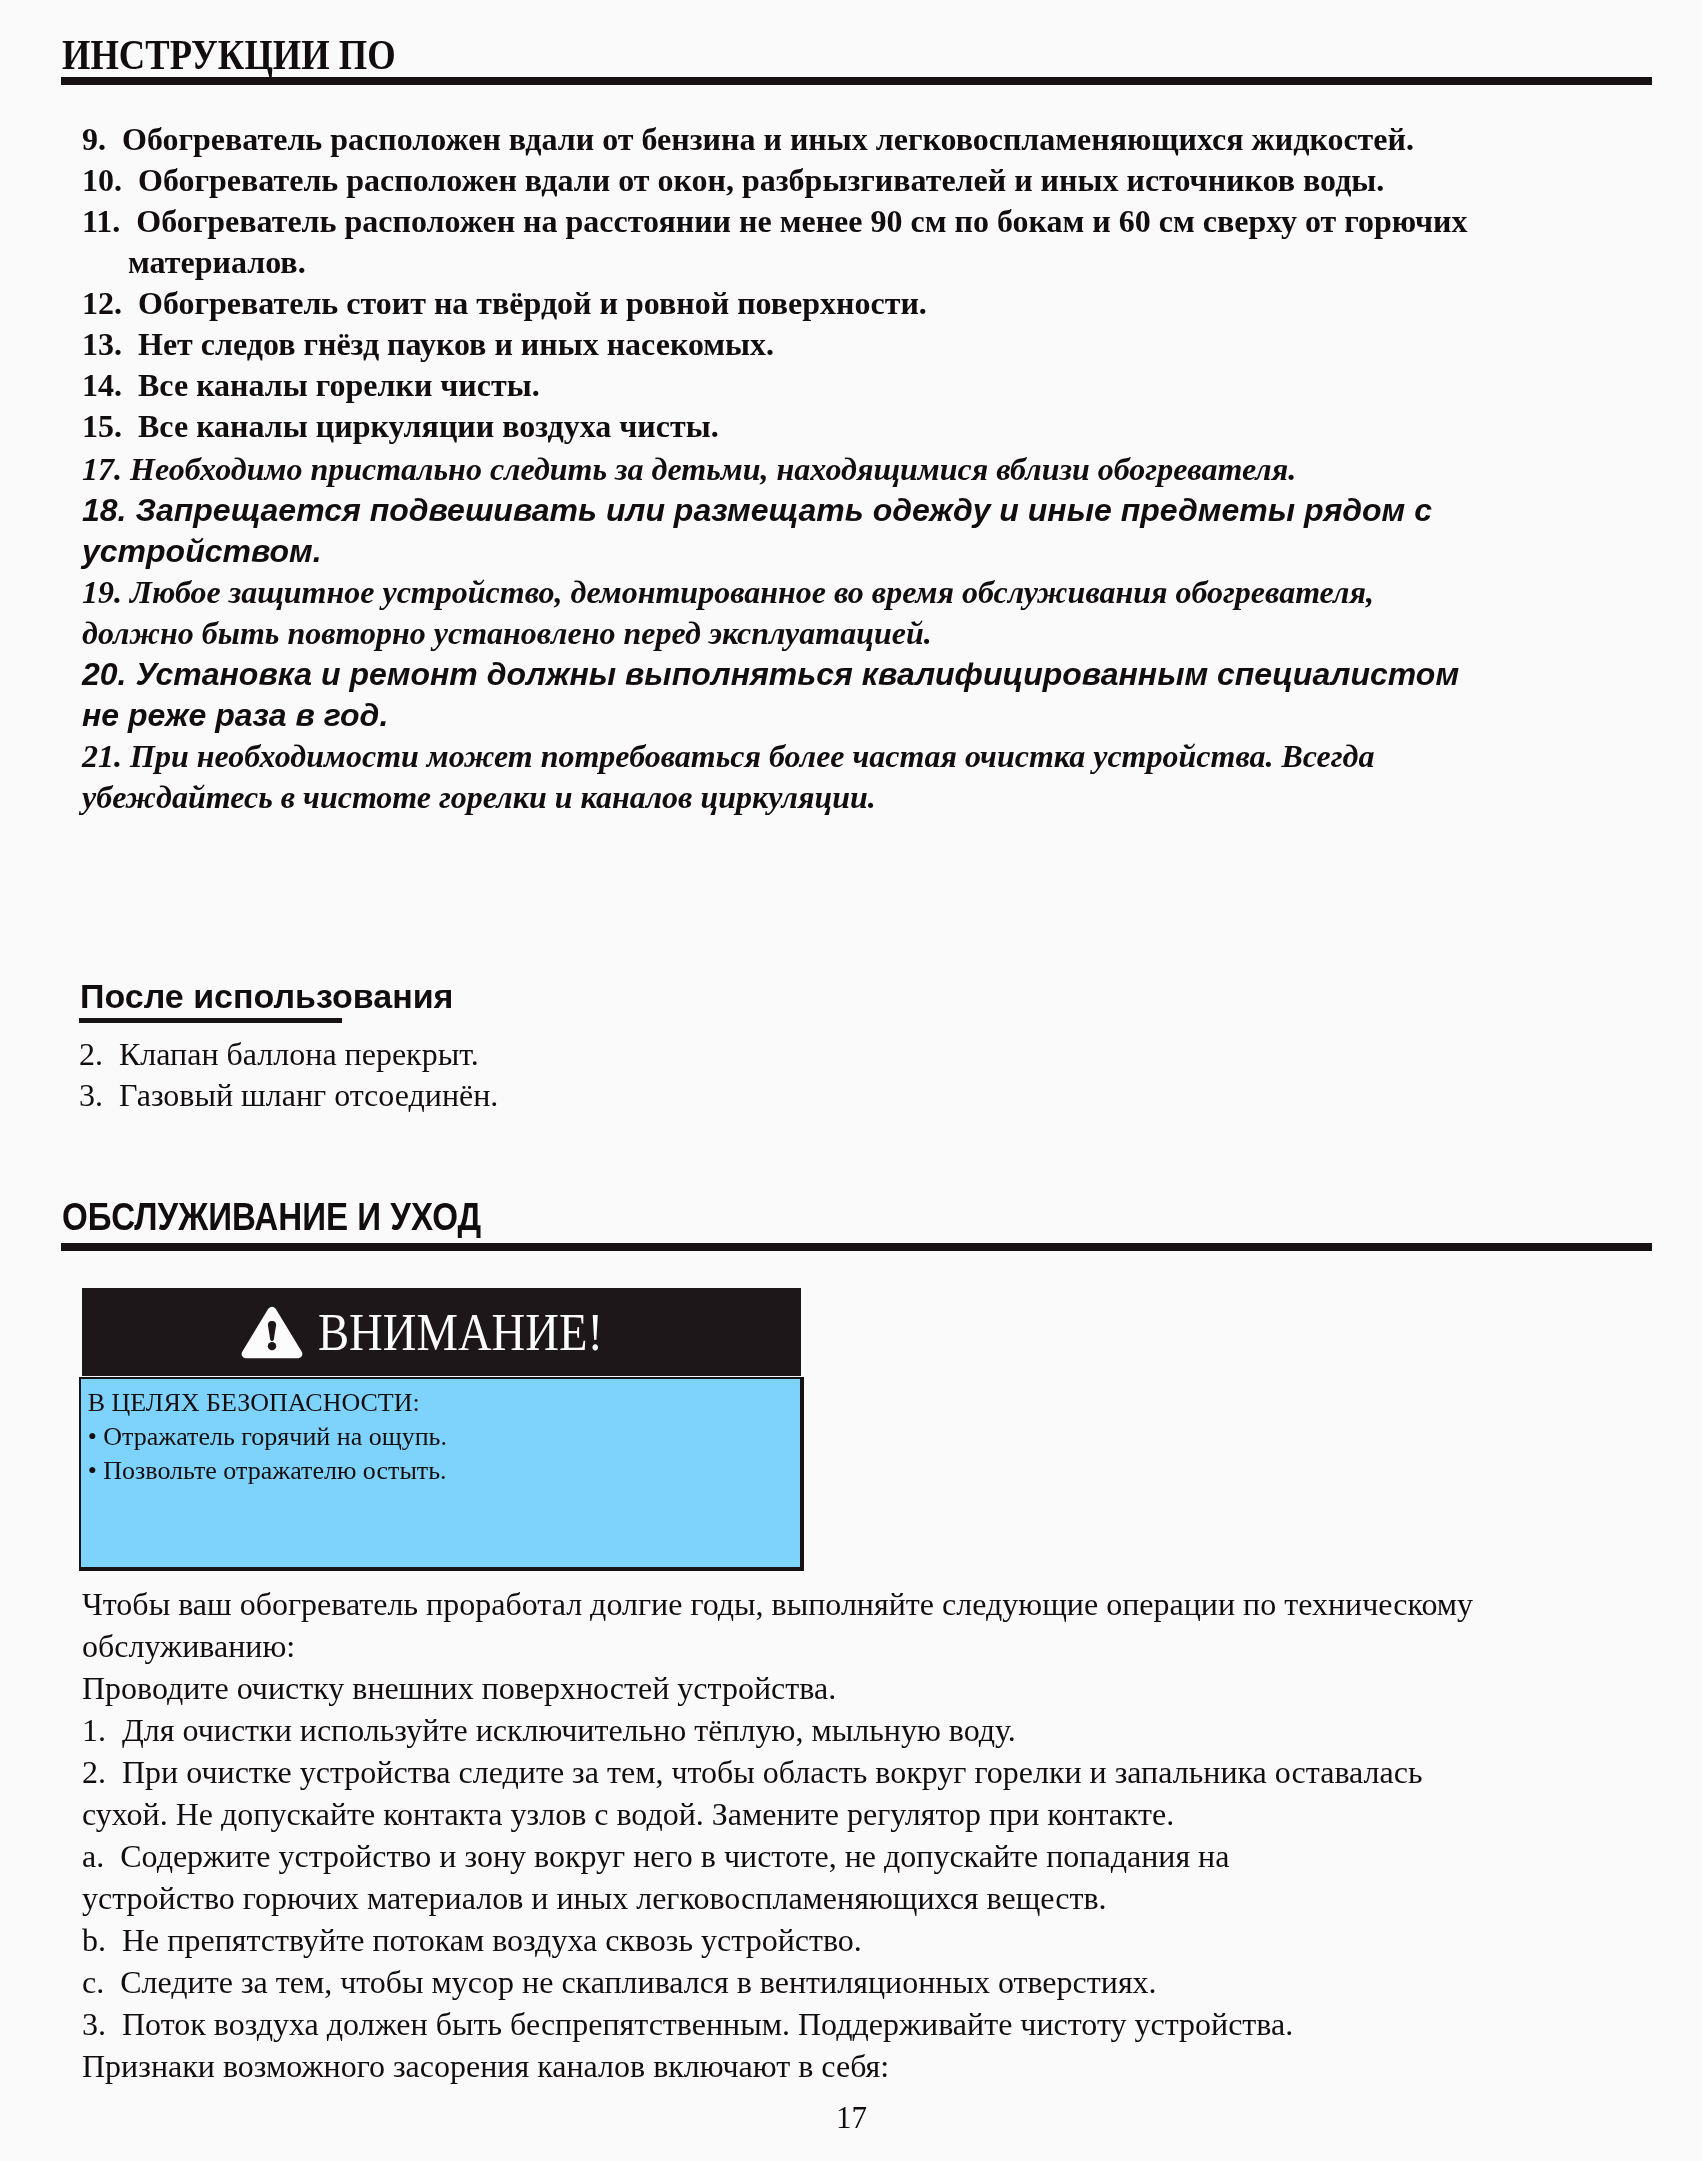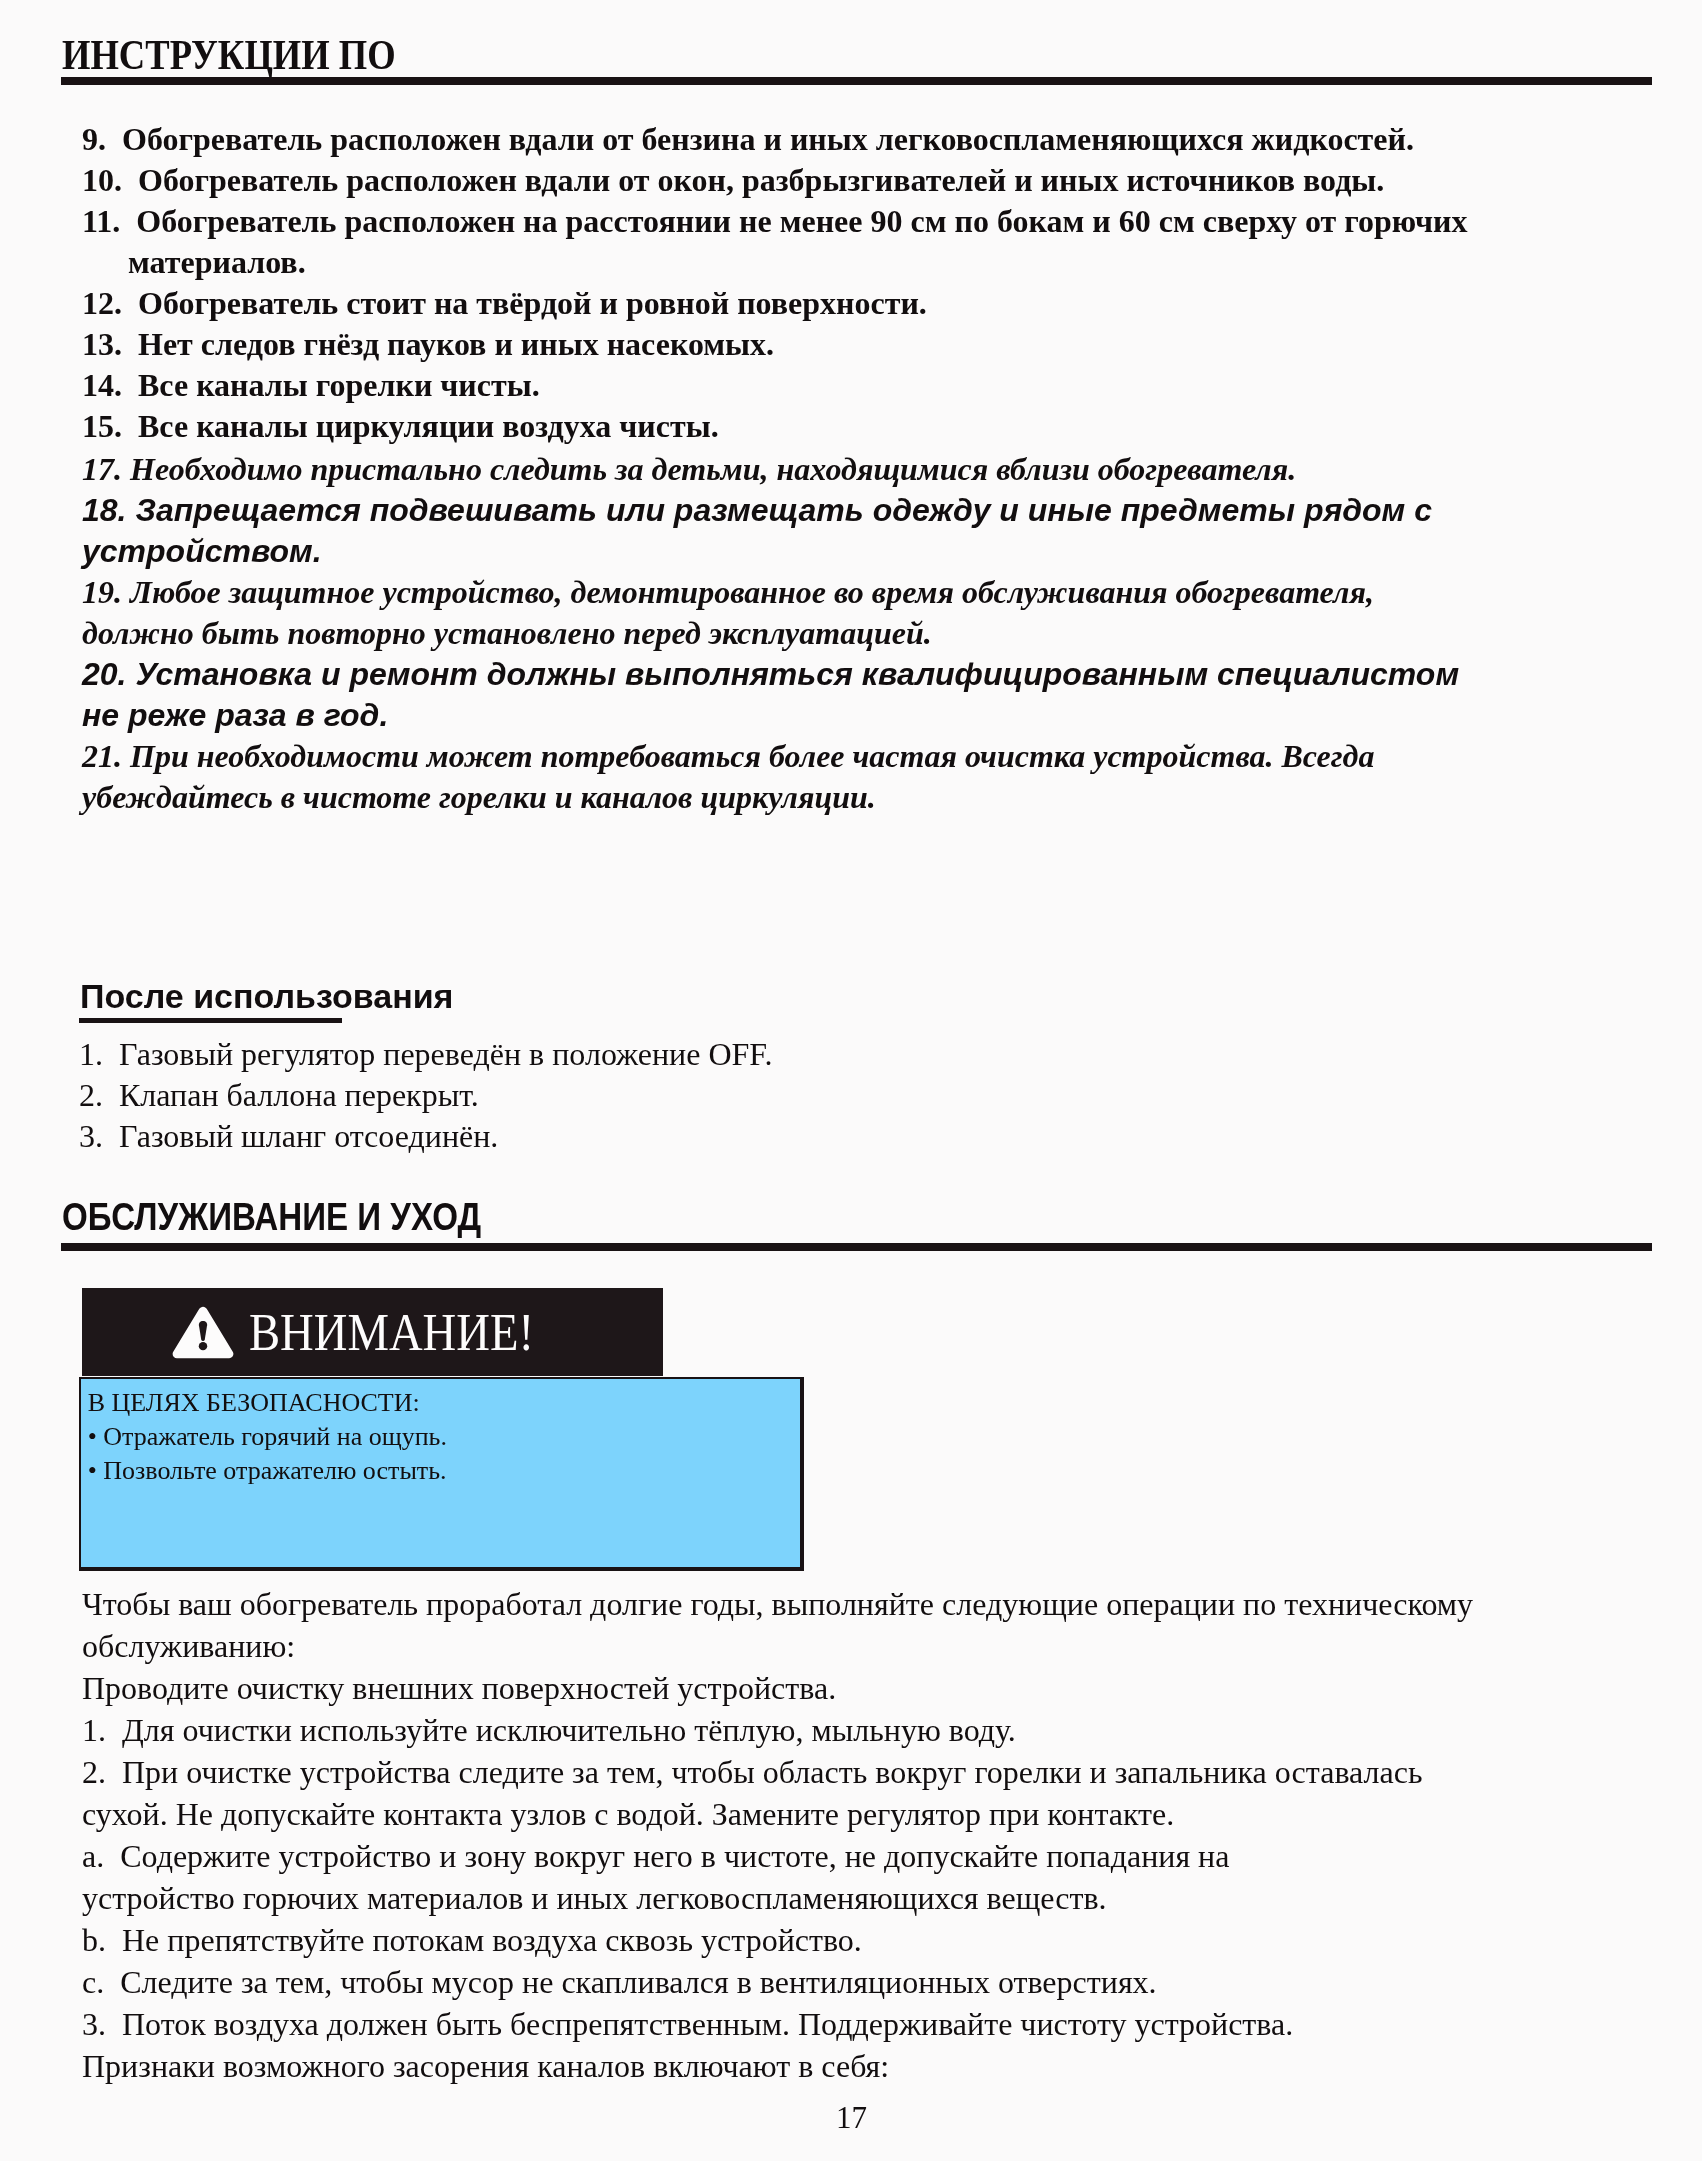--- a/index.html
+++ b/index.html
@@ -49,21 +49,21 @@
 
   .section-heading {
     position: absolute; left: 62px; top: 1196px;
     font-family: "Liberation Sans", sans-serif;
     font-weight: bold; font-size: 39px; line-height: 42px;
     white-space: pre;
   }
   .section-heading > span { display: inline-block; transform: scaleX(0.85); transform-origin: 0 50%; }
 
   .warning-header {
-    position: absolute; left: 82px; top: 1288px; width: 581px; height: 88px;
+    position: absolute; left: 82px; top: 1288px; width: 719px; height: 88px;
     background: #1e1719;
     display: flex; align-items: center; justify-content: center; gap: 15px;
   }
   .warning-title {
     color: #fdfcfc;
     font-family: "Liberation Serif", serif;
     font-size: 53px; line-height: 53px; white-space: pre;
     display: inline-block; transform: scaleX(0.88); transform-origin: 0 50%;
   }
   .warning-icon { width: 62px; height: 53px; flex: 0 0 auto; }
@@ -115,21 +115,20 @@
     <div class="b-sans">20. Установка и ремонт должны выполняться квалифицированным специалистом
 не реже раза в год.</div>
     <div class="b-serif">21. При необходимости может потребоваться более частая очистка устройства. Всегда
 убеждайтесь в чистоте горелки и каналов циркуляции.</div>
   </div>
 
   <div class="after-use-heading">После использования</div>
   <div class="after-use-underline"></div>
 
   <div class="list2">
-    <div class="num-item">1.  Газовый регулятор переведён в положение OFF.</div>
     <div class="num-item">2.  Клапан баллона перекрыт.</div>
     <div class="num-item">3.  Газовый шланг отсоединён.</div>
   </div>
 
   <div class="section-heading"><span>ОБСЛУЖИВАНИЕ И УХОД</span></div>
   <div class="rule rule2"></div>
 
   <div class="warning-header">
     <svg class="warning-icon" viewBox="0 0 100 85" xmlns="http://www.w3.org/2000/svg">
       <path d="M50 8 L92 77 L8 77 Z" fill="#fdfcfc" stroke="#fdfcfc" stroke-width="14" stroke-linejoin="round"></path>

